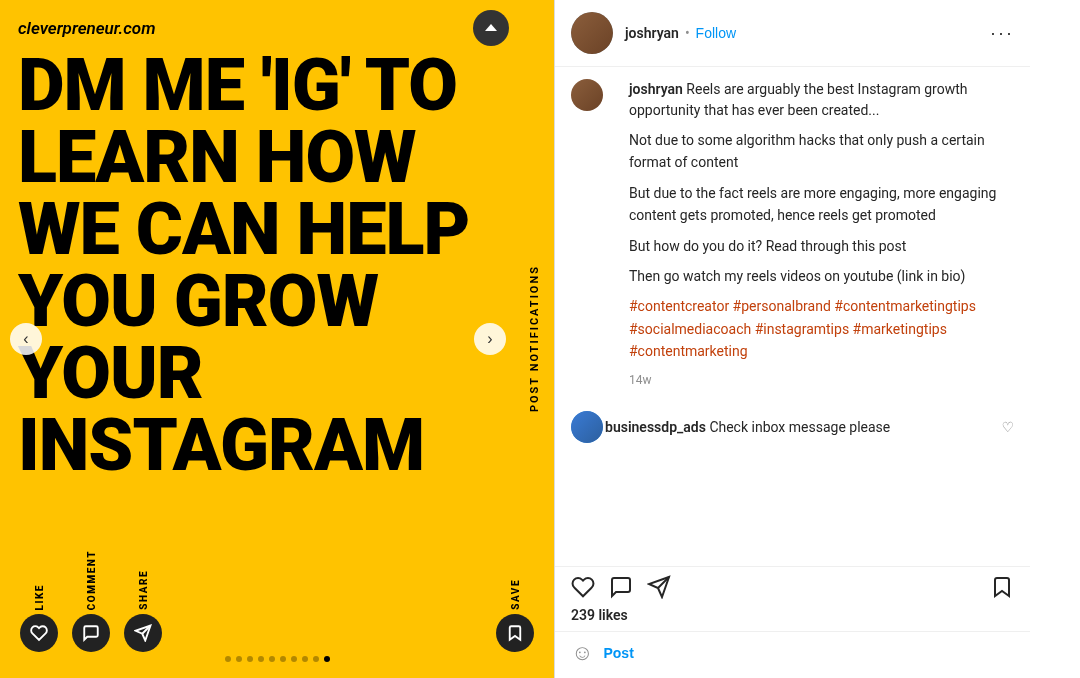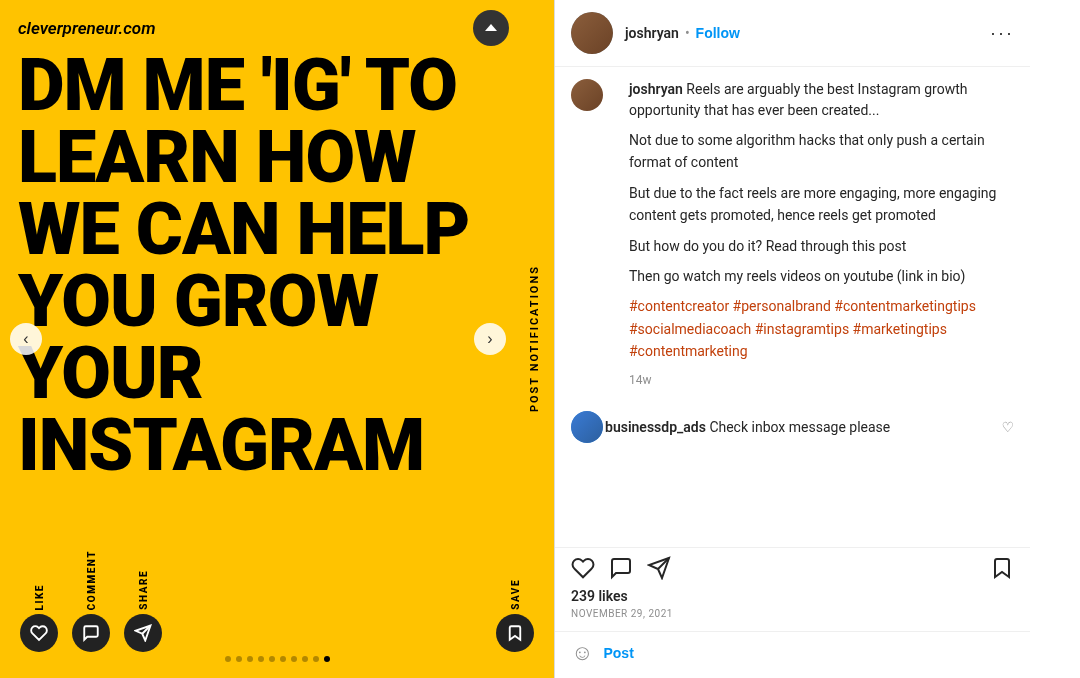--- a/index.html
+++ b/index.html
@@ -256,21 +256,21 @@
       color: #262626;
     }
 
     .dot-separator {
       color: #8e8e8e;
       font-size: 14px;
     }
 
     .follow-btn {
       color: #0095f6;
-      font-weight: 700;
+      font-weight: 400;
       font-size: 14px;
       background: none;
       border: none;
       cursor: pointer;
       padding: 0;
     }
 
     .more-btn {
       background: none;
       border: none;
@@ -607,21 +607,20 @@
             <polygon points="22 2 15 22 11 13 2 9 22 2"></polygon>
           </svg>
       </button>
       <button class="action-icon-btn bookmark-btn">
         <svg viewBox="0 0 24 24" fill="none" stroke="#262626" stroke-width="2">
             <path d="M19 21l-7-5-7 5V5a2 2 0 0 1 2-2h10a2 2 0 0 1 2 2z"></path>
           </svg>
       </button>
     </div>
     <div class="likes-count">239 likes</div>
-    <div class="post-date">NOVEMBER 29, 2021</div>
   </div>
 
   <div class="add-comment-bar">
     <button class="emoji-btn">☺</button>
     <button class="post-btn">Post</button>
   </div>
 
 </div>
 
 </body></html>

